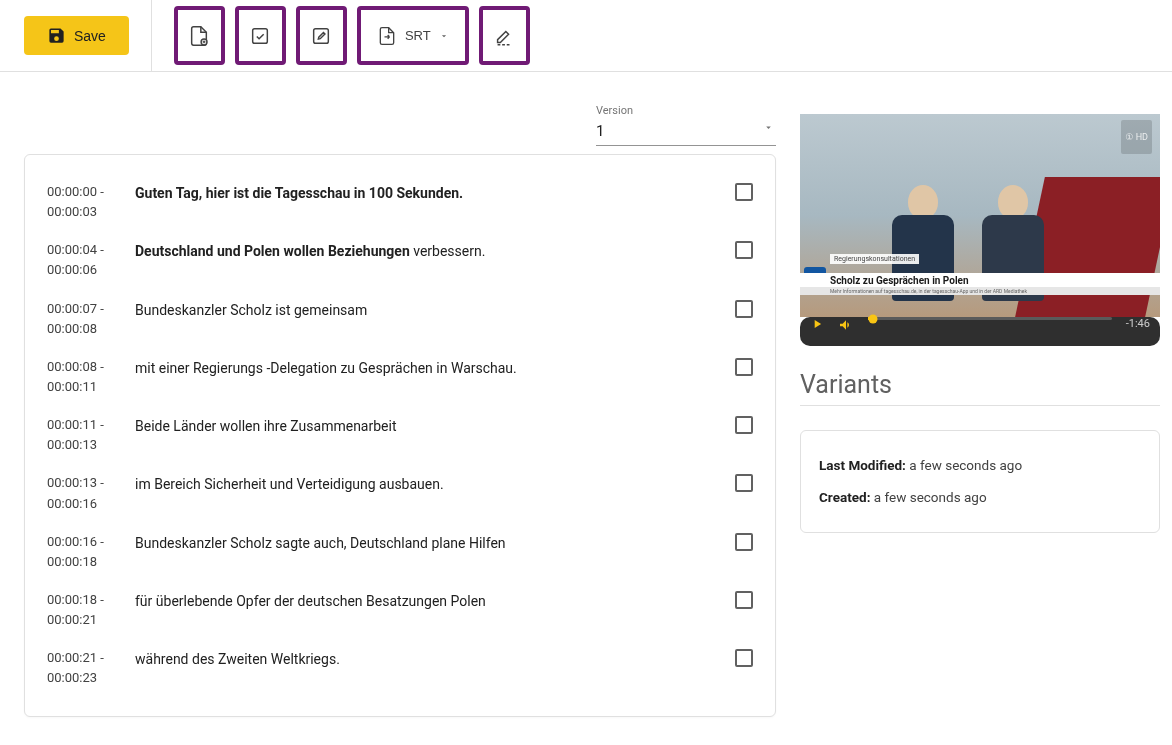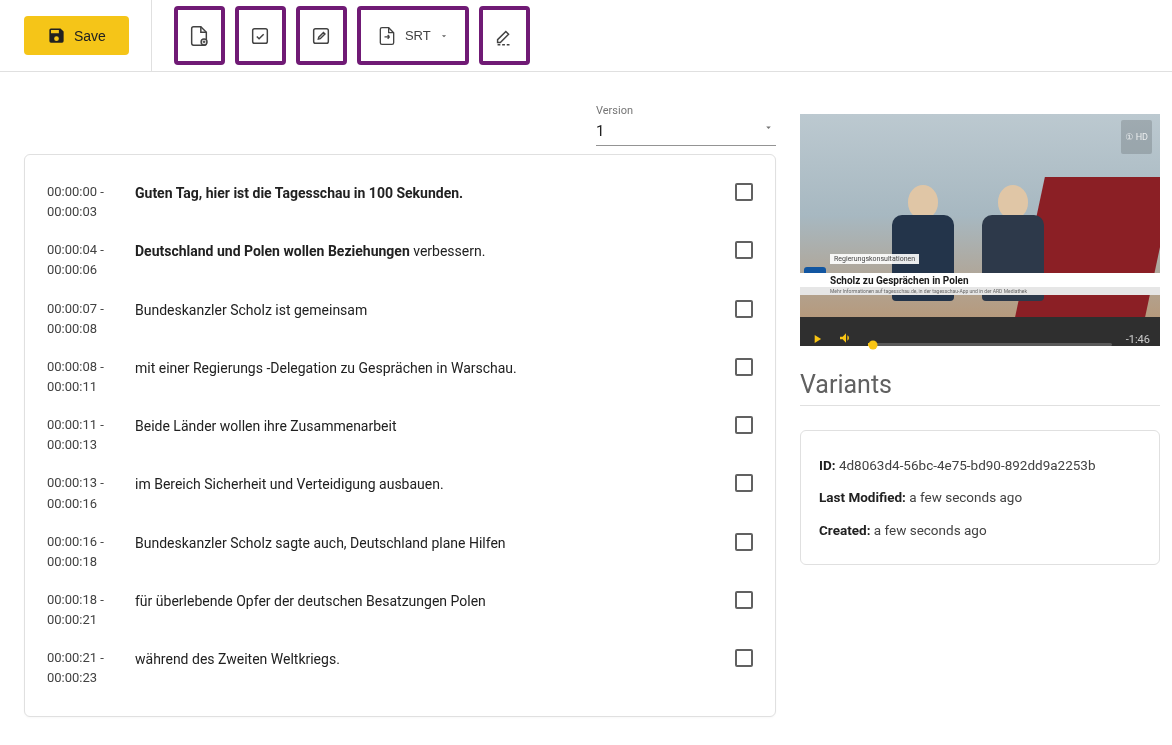--- a/index.html
+++ b/index.html
@@ -238,23 +238,24 @@
       align-items: center;
       justify-content: center;
       color: #fff;
       font-size: 8px;
     }
     .video-controls {
       width: 100%;
       height: 29px;
       background: #2f2f2f;
       display: flex;
-      align-items: flex-end;
+      align-items: flex-start;
       padding: 0 10px;
       gap: 14px;
+      border-radius: 10px;
     }
     .vc-progress {
       flex: 1;
       height: 3px;
       background: #5a5a5a;
       position: relative;
       border-radius: 2px;
       cursor: pointer;
     }
     .vc-played {
@@ -472,24 +473,20 @@
         </div>
         <span class="vc-time">-1:46</span>
       </div>
     </div>
 
     <div class="variants-h">Variants</div>
     <hr class="variants-hr">
 
     <div class="meta-card">
       <div>
-        <strong>ID:</strong>
-        <span>4d8063d4-56bc-4e75-bd90-892dd9a2253b</span>
-      </div>
-      <div>
         <strong>Last Modified:</strong>
         <span>a few seconds ago</span>
       </div>
       <div>
         <strong>Created:</strong>
         <span>a few seconds ago</span>
       </div>
     </div>
   </div>
 </div>

